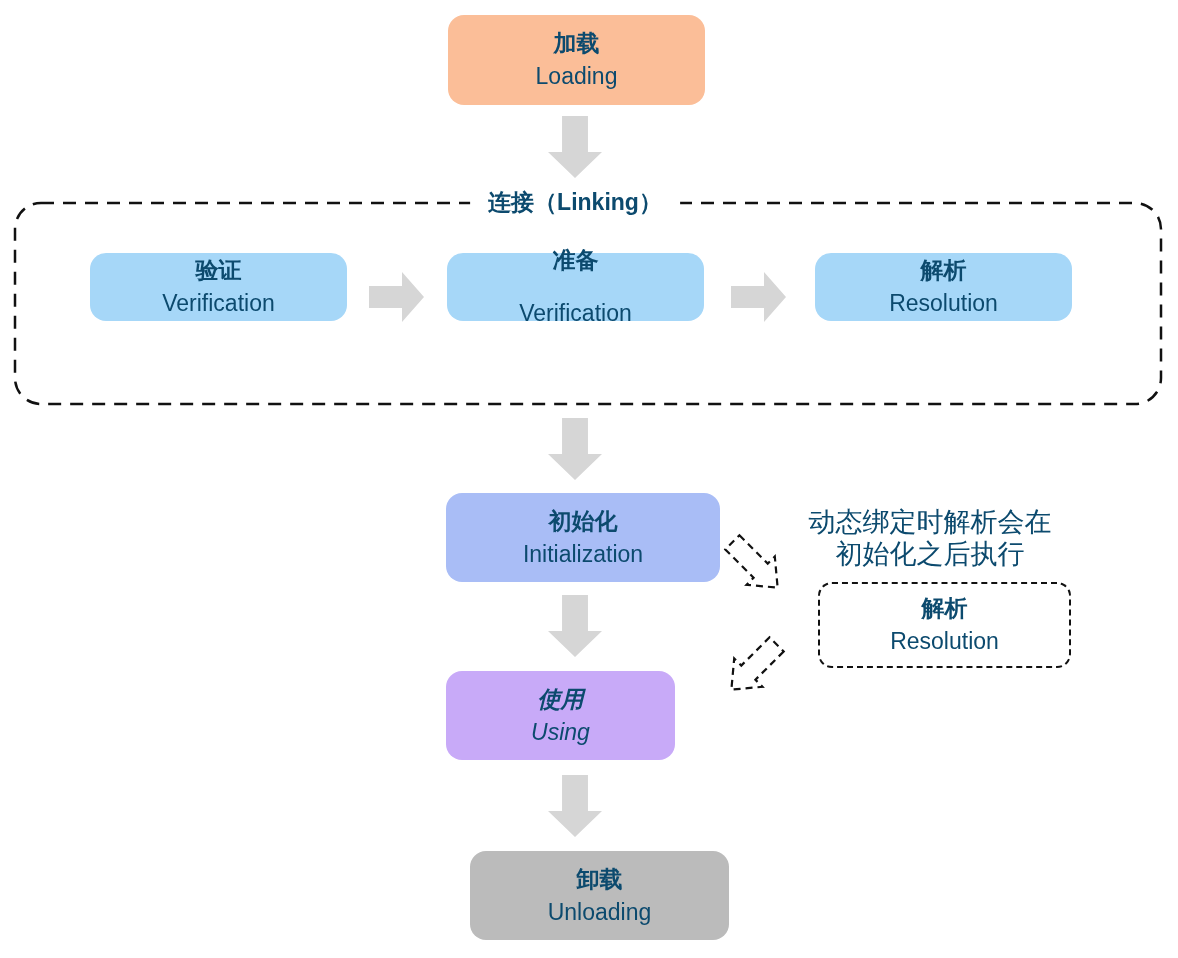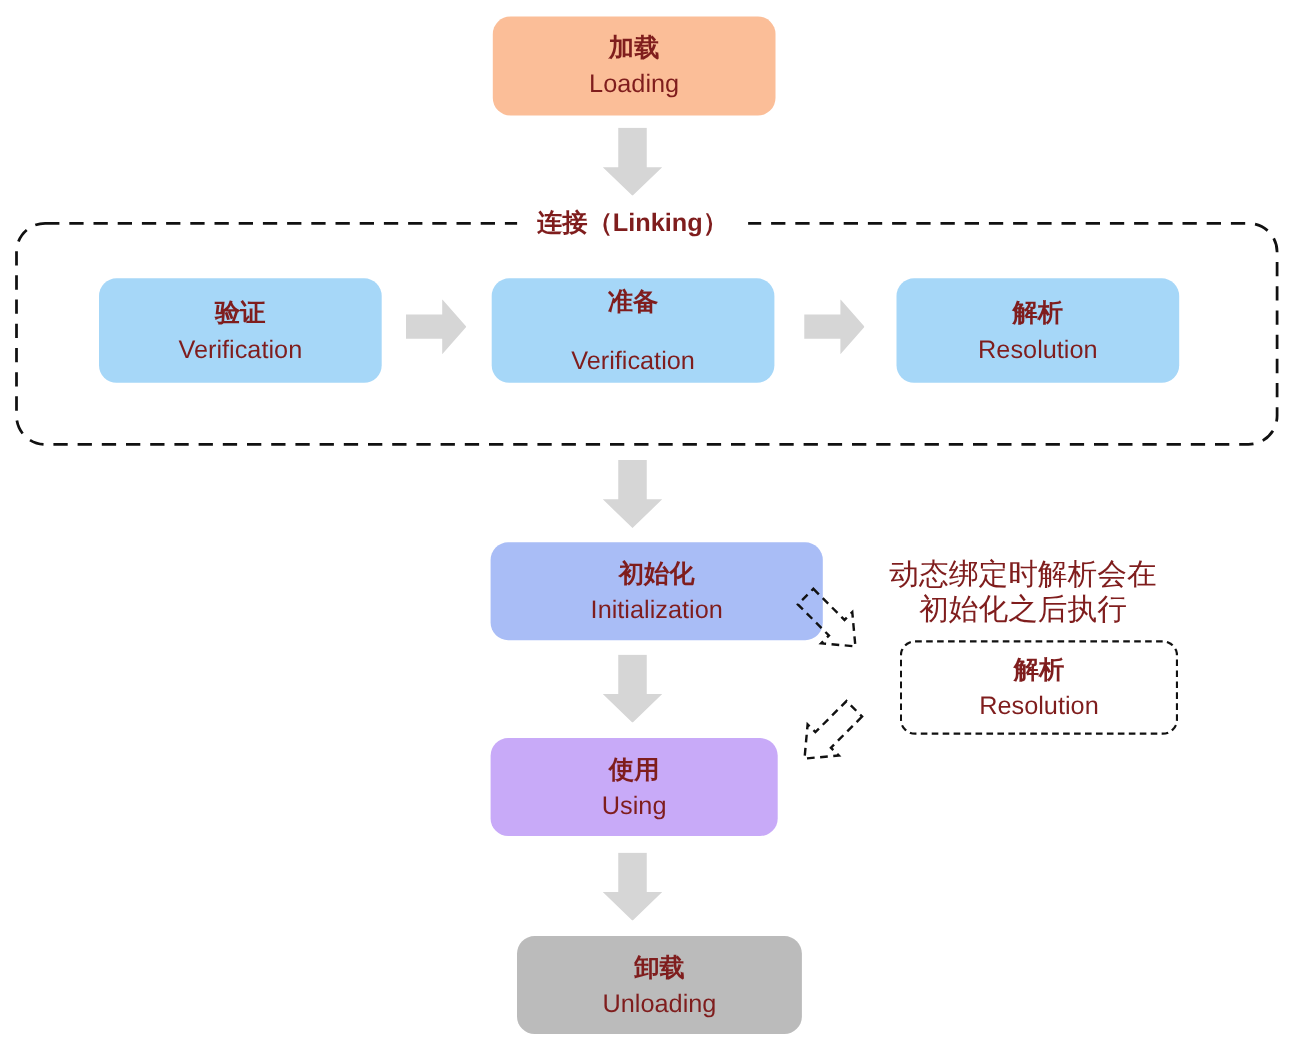--- a/index.html
+++ b/index.html
@@ -1,31 +1,31 @@
 <!DOCTYPE html>
 <html><head>
 <meta charset="utf-8">
 <style>
   html,body{margin:0;padding:0;background:#ffffff;}
   .canvas{
     position:relative;width:1178px;height:958px;background:#ffffff;overflow:hidden;
-    font-family:"Liberation Sans","DejaVu Sans",sans-serif;color:#7f1d1d;
+    font-family:"Liberation Sans","DejaVu Sans",sans-serif;color:#0c4a6e;
   }
   .node{
     position:absolute;display:flex;flex-direction:column;align-items:center;justify-content:center;
     border-radius:16px;font-size:23px;font-weight:500;line-height:33px;text-align:center;
   }
   .node .zh{font-weight:600;}
   .loading{left:448px;top:15px;width:257px;height:90px;background:#FBBE98;}
-  .stage-blue{top:253px;width:257px;height:95px;background:#A6D7F8;}
+  .stage-blue{top:253px;width:257px;height:68px;background:#A6D7F8;}
   .verification{left:90px;}
   .preparation{left:447px;gap:20px;}
   .resolution{left:815px;}
-  .initialization{left:446px;top:493px;width:302px;height:89px;background:#A9BDF6;}
-  .using{left:446px;top:671px;width:261px;height:89px;background:#C8AAF8;}
+  .initialization{left:446px;top:493px;width:274px;height:89px;background:#A9BDF6;}
+  .using{left:446px;top:671px;width:229px;height:89px;background:#C8AAF8;font-style:italic;}
   .unloading{left:446px;top:851px;width:259px;height:89px;background:#BBBBBB;margin-left:24px;}
   .dashed-node{
     left:818px;top:582px;width:253px;height:86px;background:#ffffff;
     border:2.5px dashed #111111;border-radius:14px;box-sizing:border-box;
   }
   .arrow-down{
     position:absolute;width:54px;height:62px;background:#D6D6D6;
     clip-path:polygon(26% 0,74% 0,74% 58%,100% 58%,50% 100%,0 58%,26% 58%);
   }
   .arrow-right{

